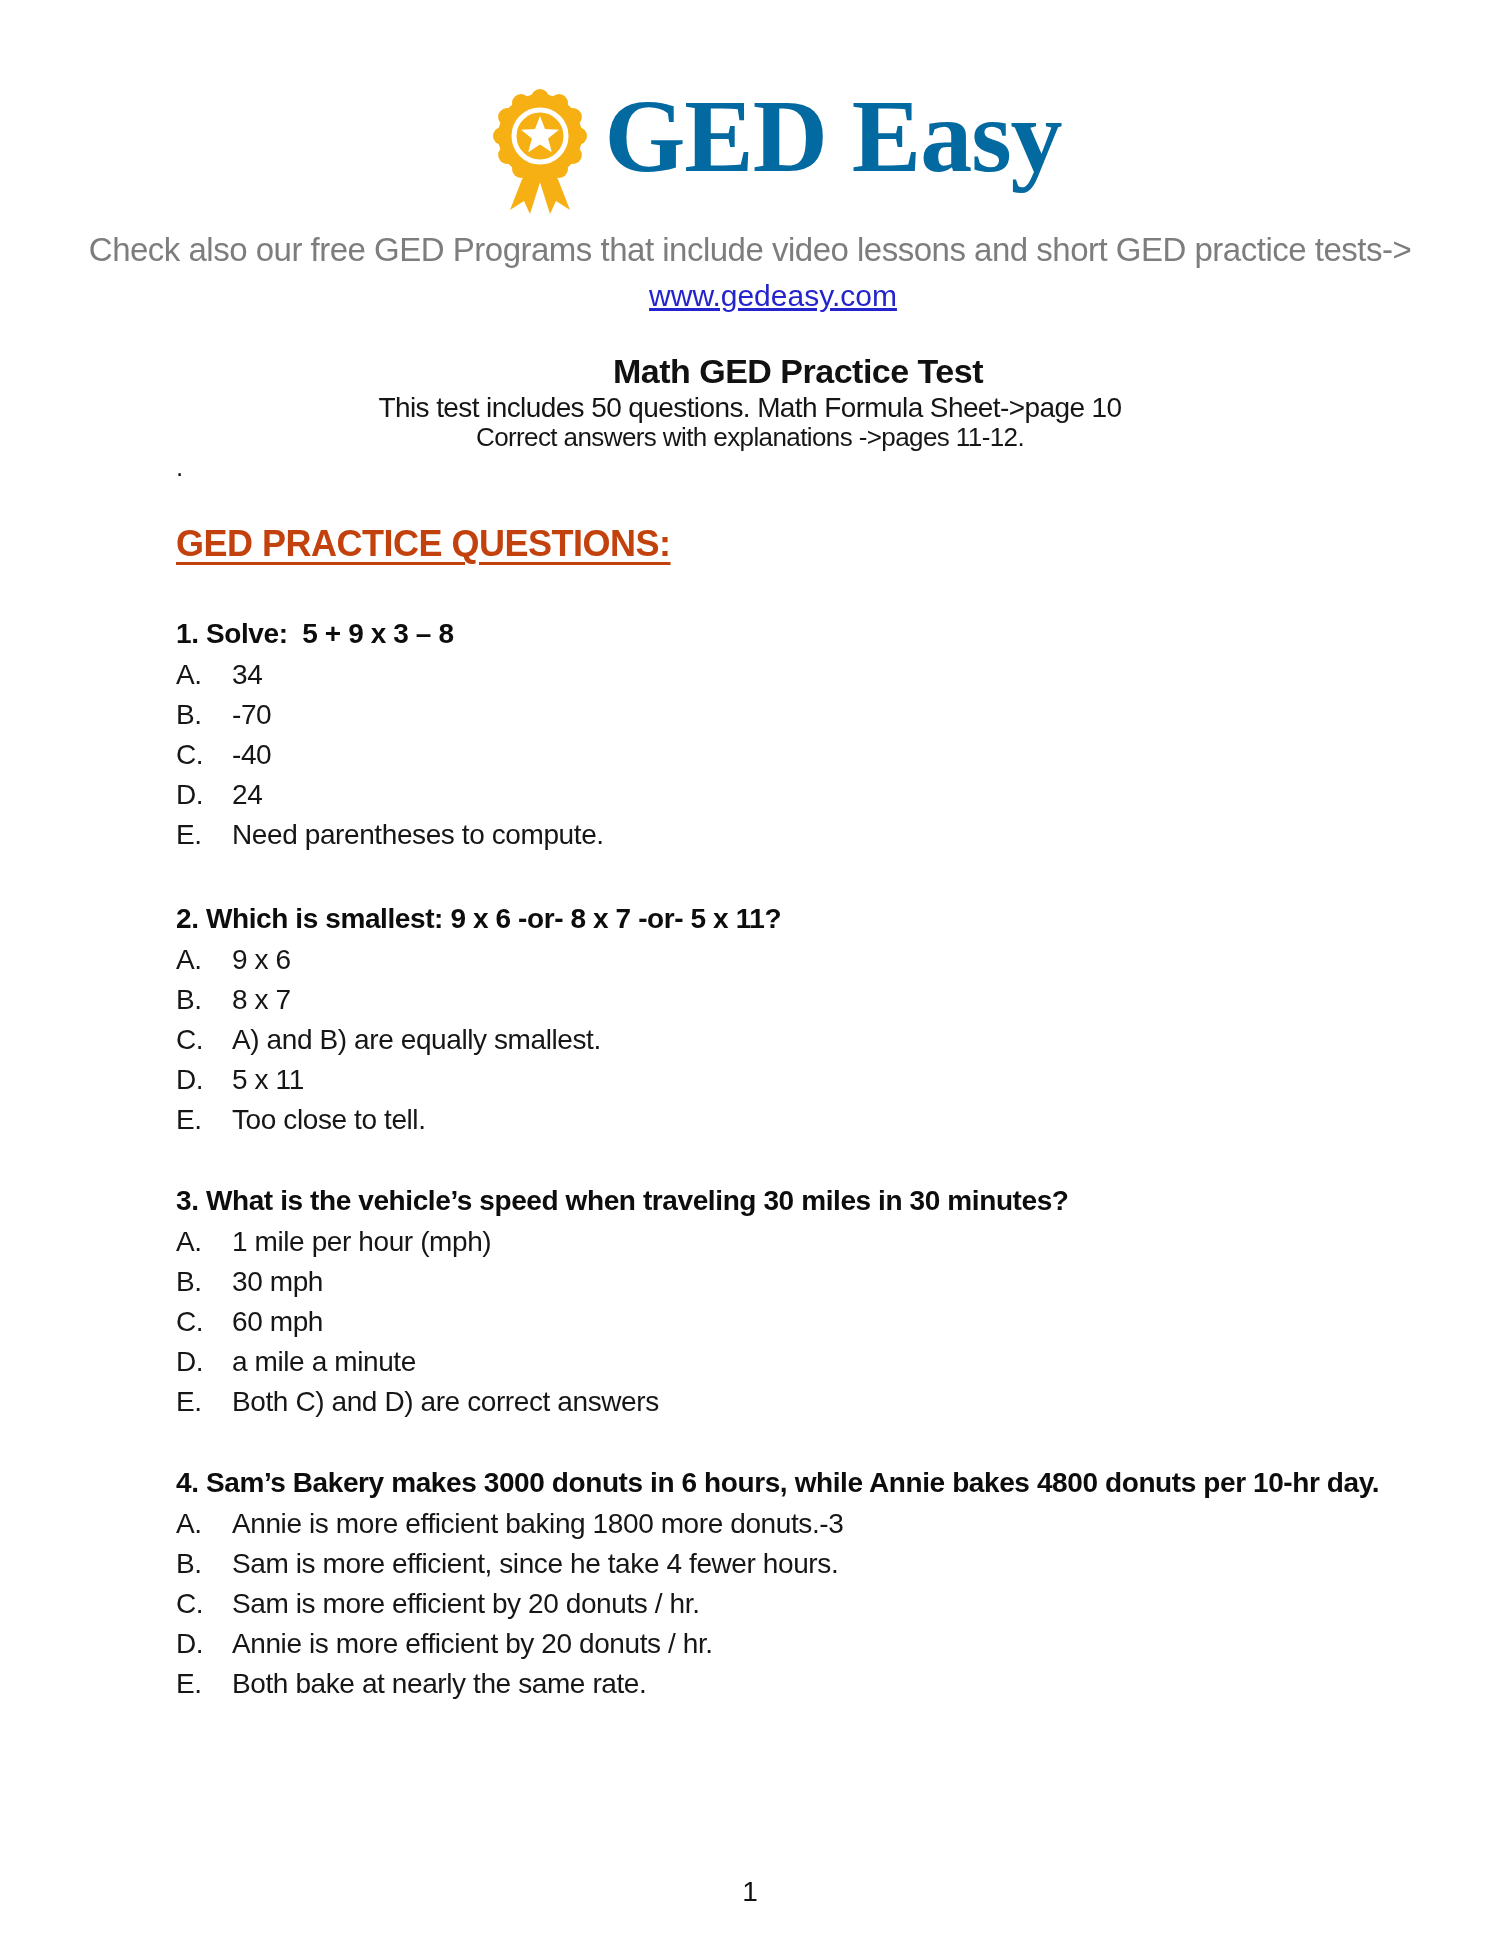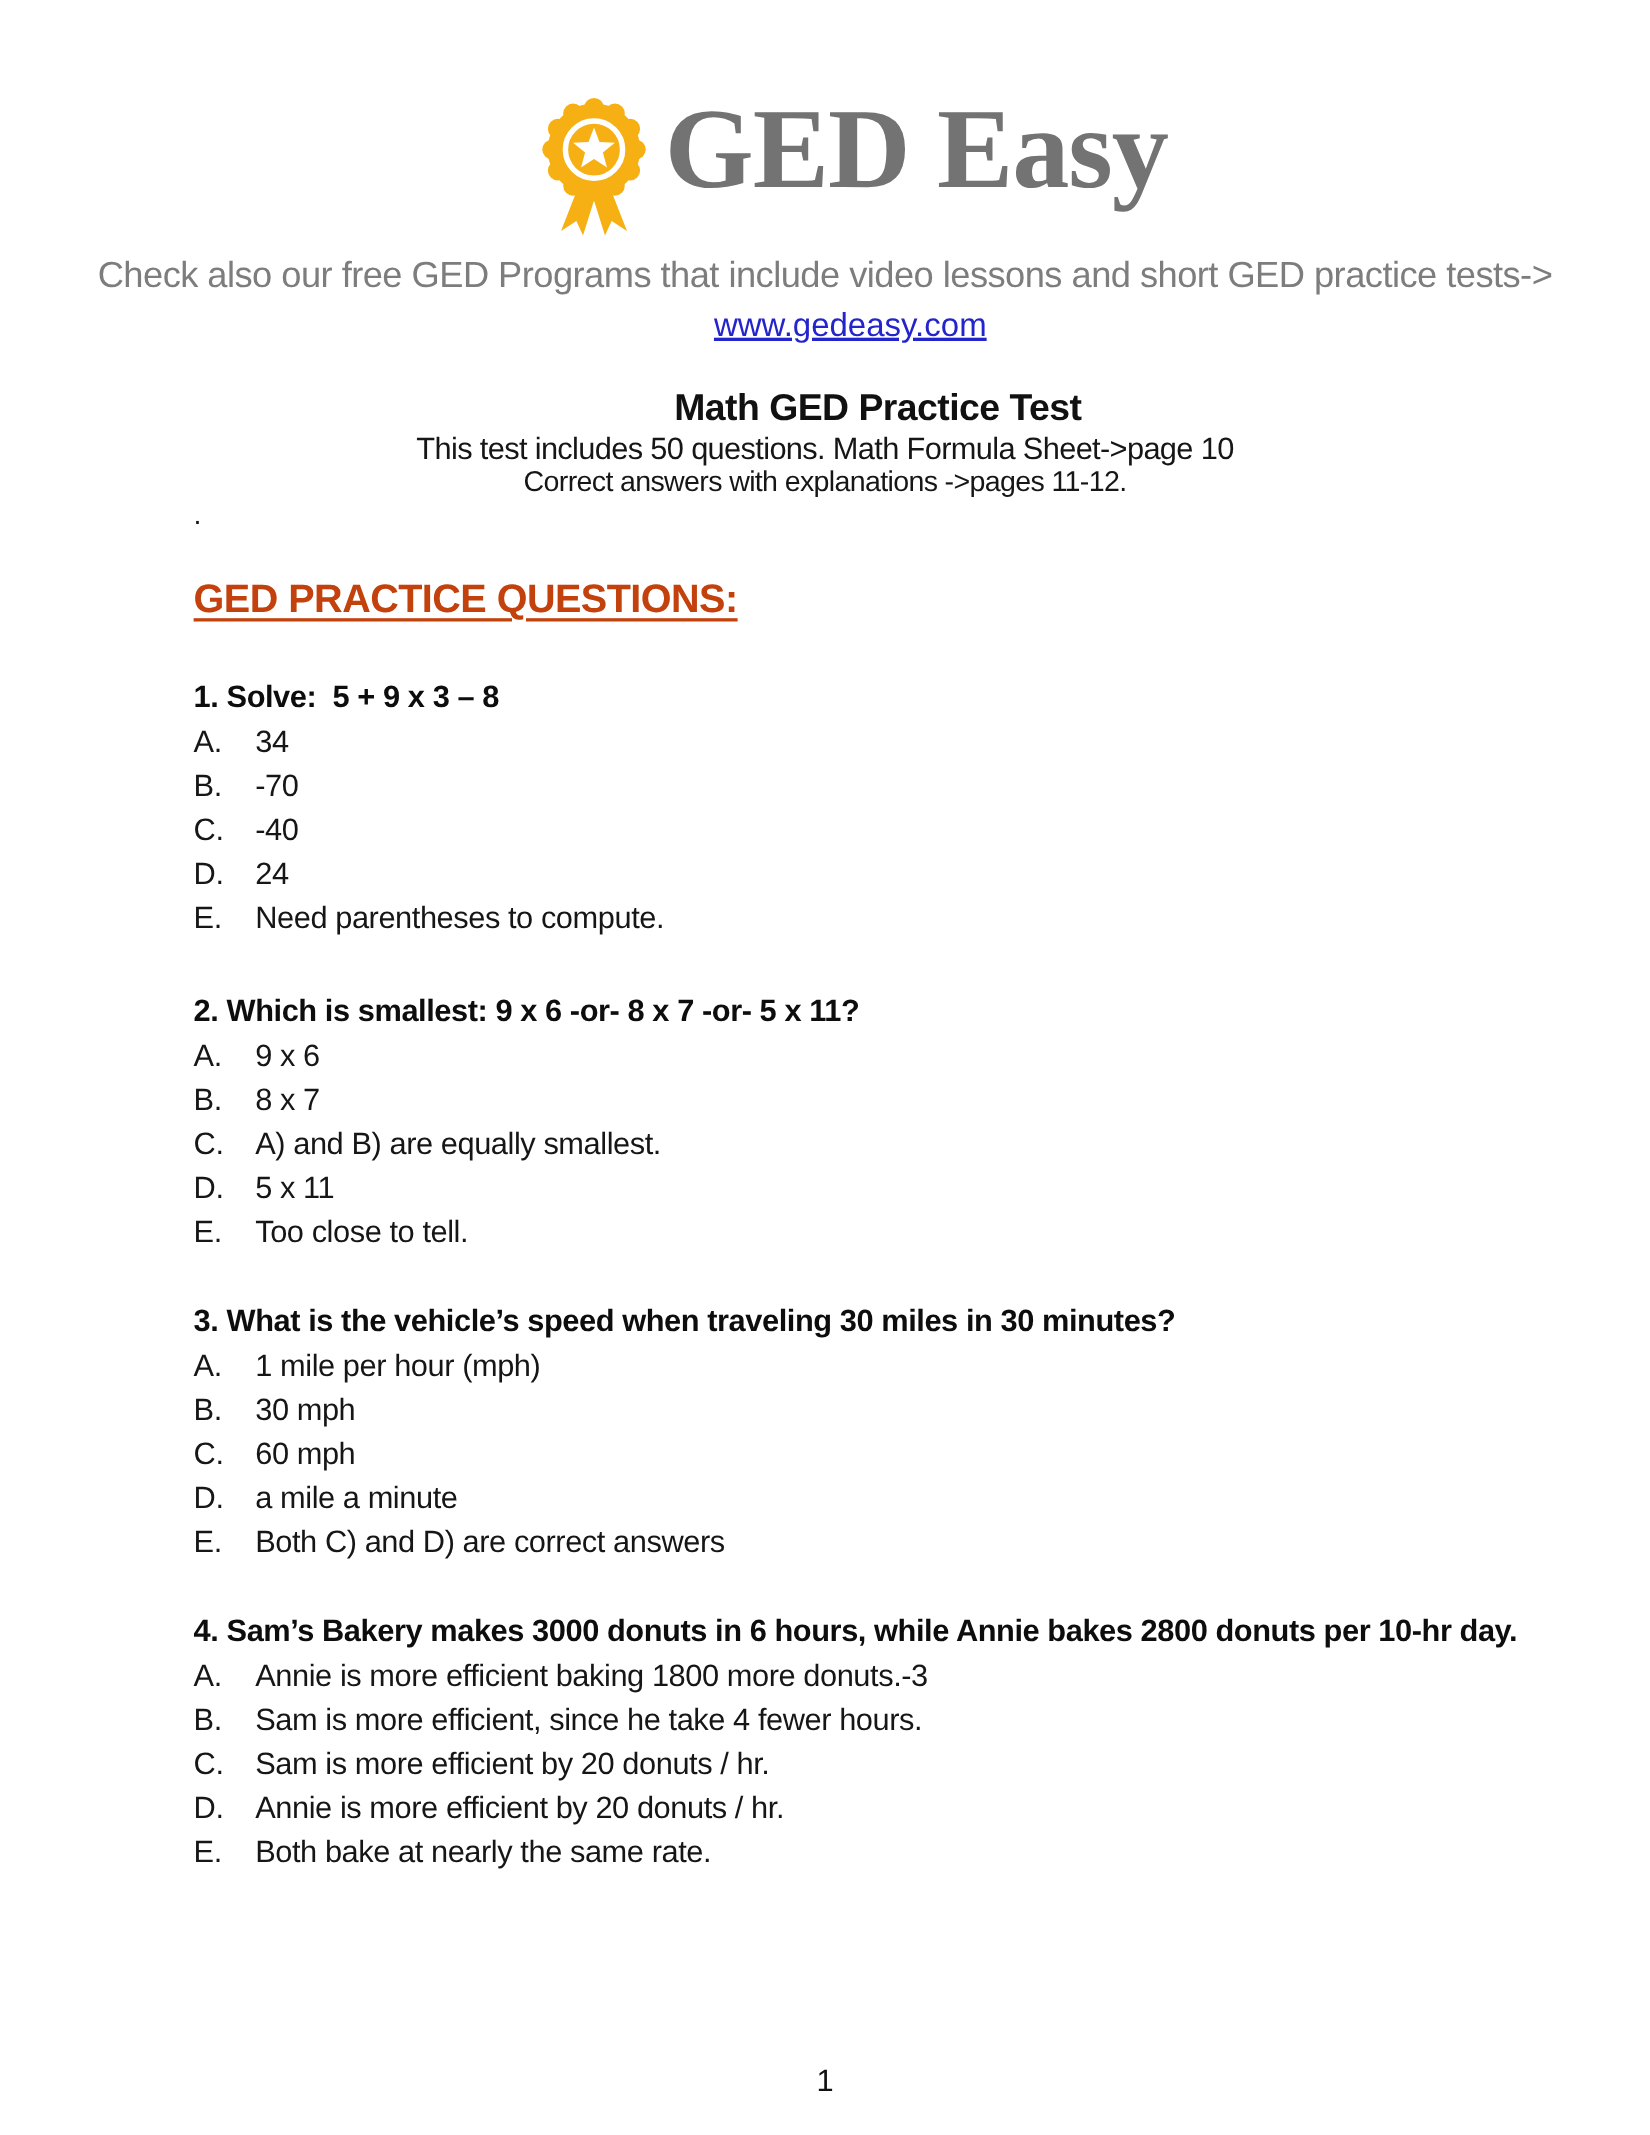--- a/index.html
+++ b/index.html
@@ -7,21 +7,21 @@
     width:1500px;height:1941px;background:#ffffff;
     font-family:"Liberation Sans",sans-serif;color:#161616;
     position:relative;overflow:hidden;
   }
   .abs{position:absolute;left:0;width:100%;}
   
   .logo-row{top:84px;display:flex;justify-content:center;align-items:flex-start;transform:translateX(26px);}
   .badge{width:100px;height:132px;flex:0 0 100px;}
   .logo-text{
     font-family:"Liberation Serif",serif;font-weight:bold;font-size:104px;line-height:1;
-    color:#737373;margin-left:14px;letter-spacing:-1px;
+    color:#0369a1;margin-left:14px;letter-spacing:-1px;
   }
   
   .tagline{top:231px;text-align:center;color:#7d7d7d;font-size:33px;letter-spacing:-0.5px;}
   .link-row{top:279px;text-align:center;padding-left:23px;}
   .doc-link{color:#2424cc;text-decoration:underline;font-size:30px;cursor:pointer;}
   .doc-title{top:352px;text-align:center;font-weight:bold;font-size:34px;letter-spacing:-0.5px;color:#111;padding-left:48px;}
   .doc-sub1{top:392px;text-align:center;font-size:28px;letter-spacing:-0.6px;}
   .doc-sub2{top:422px;text-align:center;font-size:26px;letter-spacing:-0.6px;}
   .stray{top:452px;left:176px;width:40px;font-size:26px;}
   
@@ -150,21 +150,21 @@
     <span class="letter">D.</span>
     <span class="text">a mile a minute</span>
   </div>
   <div class="opt">
     <span class="letter">E.</span>
     <span class="text">Both C) and D) are correct answers</span>
   </div>
 </div>
 
 <div class="abs question q4">
-  <div class="q-prompt">4. Sam’s Bakery makes 3000 donuts in 6 hours, while Annie bakes 2800 donuts per 10-hr day.</div>
+  <div class="q-prompt">4. Sam’s Bakery makes 3000 donuts in 6 hours, while Annie bakes 4800 donuts per 10-hr day.</div>
   <div class="opt">
     <span class="letter">A.</span>
     <span class="text">Annie is more efficient baking 1800 more donuts.-3</span>
   </div>
   <div class="opt">
     <span class="letter">B.</span>
     <span class="text">Sam is more efficient, since he take 4 fewer hours.</span>
   </div>
   <div class="opt">
     <span class="letter">C.</span>

